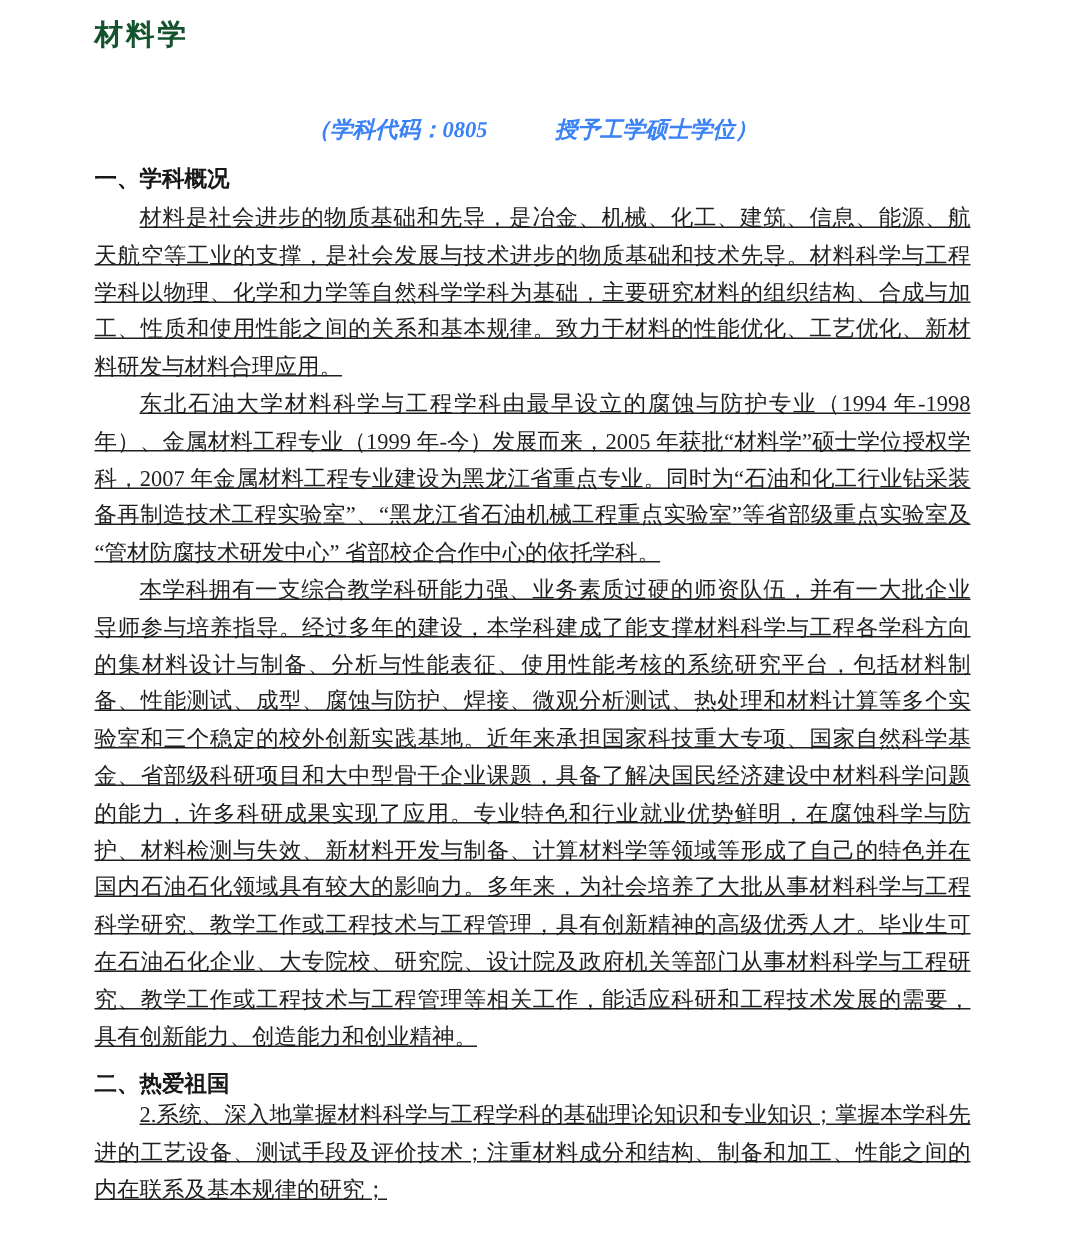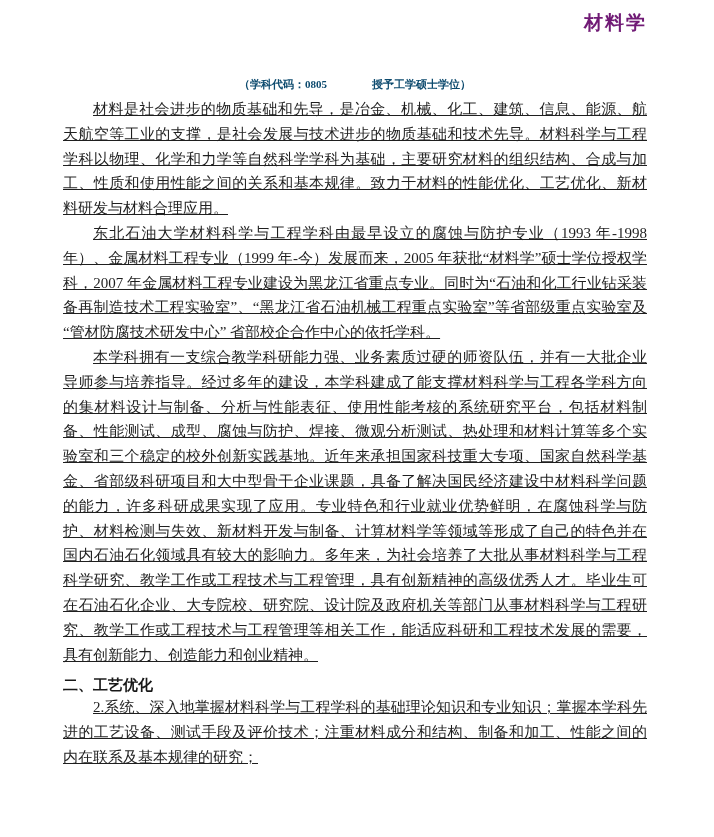--- a/index.html
+++ b/index.html
@@ -17,32 +17,33 @@
   .page {
     box-sizing: border-box;
     width: 714px;
     height: 837px;
     padding: 6px 67px 0 63px;
     background: #ffffff;
   }
   .doc-title {
     font-size: 19px;
     font-weight: bold;
-    text-align: right;
+    text-align: left;
     letter-spacing: 2px;
     margin: 4px 0 0 0;
-    color: #701a75;
+    color: #14532d;
   }
   .doc-subtitle {
     margin-top: 41px;
     text-align: center;
     font-weight: bold;
-    font-size: 11px;
-    color: #0c4a6e;
+    font-size: 15px;
+    color: #3b82f6;
     white-space: nowrap;
+    font-style: italic;
   }
   .subtitle-gap {
     display: inline-block;
     width: 45px;
   }
   .section-heading {
     font-size: 15px;
     font-weight: bold;
     margin: 14px 0 0 0;
     color: #171717;
@@ -76,25 +77,26 @@
 <body>
 
 <div class="page">
 
   <h1 class="doc-title">材料学</h1>
 
   <div class="doc-subtitle">
     <span>（学科代码：0805</span><span class="subtitle-gap"></span><span>授予工学硕士学位）</span>
   </div>
 
+  <h2 class="section-heading">一、学科概况</h2>
 
   <p class="para first">材料是社会进步的物质基础和先导，是冶金、机械、化工、建筑、信息、能源、航天航空等工业的支撑，是社会发展与技术进步的物质基础和技术先导。材料科学与工程学科以物理、化学和力学等自然科学学科为基础，主要研究材料的组织结构、合成与加工、性质和使用性能之间的关系和基本规律。致力于材料的性能优化、工艺优化、新材料研发与材料合理应用。</p>
 
-  <p class="para">东北石油大学材料科学与工程学科由最早设立的腐蚀与防护专业（1993 年-1998 年）、金属材料工程专业（1999 年-今）发展而来，2005 年获批“材料学”硕士学位授权学科，2007 年金属材料工程专业建设为黑龙江省重点专业。同时为“石油和化工行业钻采装备再制造技术工程实验室”、“黑龙江省石油机械工程重点实验室”等省部级重点实验室及 “管材防腐技术研发中心” 省部校企合作中心的依托学科。</p>
+  <p class="para">东北石油大学材料科学与工程学科由最早设立的腐蚀与防护专业（1994 年-1998 年）、金属材料工程专业（1999 年-今）发展而来，2005 年获批“材料学”硕士学位授权学科，2007 年金属材料工程专业建设为黑龙江省重点专业。同时为“石油和化工行业钻采装备再制造技术工程实验室”、“黑龙江省石油机械工程重点实验室”等省部级重点实验室及 “管材防腐技术研发中心” 省部校企合作中心的依托学科。</p>
 
   <p class="para">本学科拥有一支综合教学科研能力强、业务素质过硬的师资队伍，并有一大批企业导师参与培养指导。经过多年的建设，本学科建成了能支撑材料科学与工程各学科方向的集材料设计与制备、分析与性能表征、使用性能考核的系统研究平台，包括材料制备、性能测试、成型、腐蚀与防护、焊接、微观分析测试、热处理和材料计算等多个实验室和三个稳定的校外创新实践基地。近年来承担国家科技重大专项、国家自然科学基金、省部级科研项目和大中型骨干企业课题，具备了解决国民经济建设中材料科学问题的能力，许多科研成果实现了应用。专业特色和行业就业优势鲜明，在腐蚀科学与防护、材料检测与失效、新材料开发与制备、计算材料学等领域等形成了自己的特色并在国内石油石化领域具有较大的影响力。多年来，为社会培养了大批从事材料科学与工程科学研究、教学工作或工程技术与工程管理，具有创新精神的高级优秀人才。毕业生可在石油石化企业、大专院校、研究院、设计院及政府机关等部门从事材料科学与工程研究、教学工作或工程技术与工程管理等相关工作，能适应科研和工程技术发展的需要，具有创新能力、创造能力和创业精神。</p>
 
-  <h2 class="section-heading second">二、工艺优化</h2>
+  <h2 class="section-heading second">二、热爱祖国</h2>
 
 
   <p class="para objective">2.系统、深入地掌握材料科学与工程学科的基础理论知识和专业知识；掌握本学科先进的工艺设备、测试手段及评价技术；注重材料成分和结构、制备和加工、性能之间的内在联系及基本规律的研究；</p>
 
 </div>
 
 </body></html>

